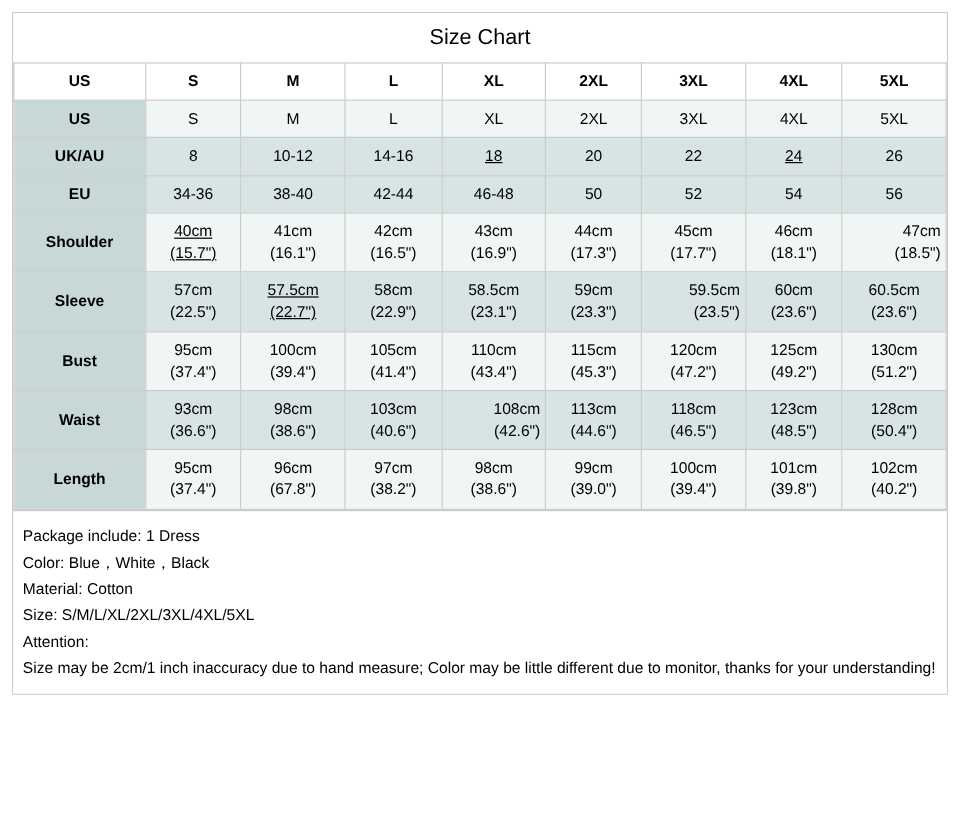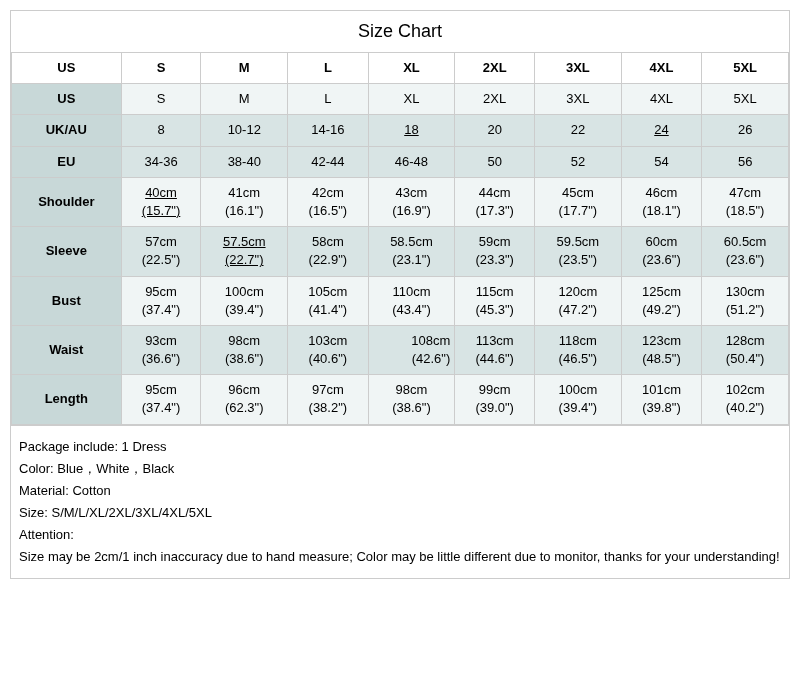--- a/index.html
+++ b/index.html
@@ -119,36 +119,36 @@
           <td style="white-space: pre-line;">42cm
 (16.5")</td>
           <td style="white-space: pre-line;">43cm
 (16.9")</td>
           <td style="white-space: pre-line;">44cm
 (17.3")</td>
           <td style="white-space: pre-line;">45cm
 (17.7")</td>
           <td style="white-space: pre-line;">46cm
 (18.1")</td>
-          <td style="white-space: pre-line;">47cm
+          <td style="white-space: pre-line; text-align: right;">47cm
 (18.5")</td>
         </tr>
         <tr class="even-row">
           <td class="row-label">Sleeve</td>
           <td style="white-space: pre-line;">57cm
 (22.5")</td>
           <td style="white-space: pre-line; text-decoration: underline;">57.5cm
 (22.7")</td>
           <td style="white-space: pre-line;">58cm
 (22.9")</td>
           <td style="white-space: pre-line;">58.5cm
 (23.1")</td>
           <td style="white-space: pre-line;">59cm
 (23.3")</td>
-          <td style="white-space: pre-line;">59.5cm
+          <td style="white-space: pre-line; text-align: right;">59.5cm
 (23.5")</td>
           <td style="white-space: pre-line;">60cm
 (23.6")</td>
           <td style="white-space: pre-line;">60.5cm
 (23.6")</td>
         </tr>
         <tr class="odd-row">
           <td class="row-label">Bust</td>
           <td style="white-space: pre-line;">95cm
 (37.4")</td>
@@ -184,21 +184,21 @@
           <td style="white-space: pre-line;">123cm
 (48.5")</td>
           <td style="white-space: pre-line;">128cm
 (50.4")</td>
         </tr>
         <tr class="odd-row">
           <td class="row-label">Length</td>
           <td style="white-space: pre-line;">95cm
 (37.4")</td>
           <td style="white-space: pre-line;">96cm
-(62.3")</td>
+(67.8")</td>
           <td style="white-space: pre-line;">97cm
 (38.2")</td>
           <td style="white-space: pre-line;">98cm
 (38.6")</td>
           <td style="white-space: pre-line;">99cm
 (39.0")</td>
           <td style="white-space: pre-line;">100cm
 (39.4")</td>
           <td style="white-space: pre-line;">101cm
 (39.8")</td>

